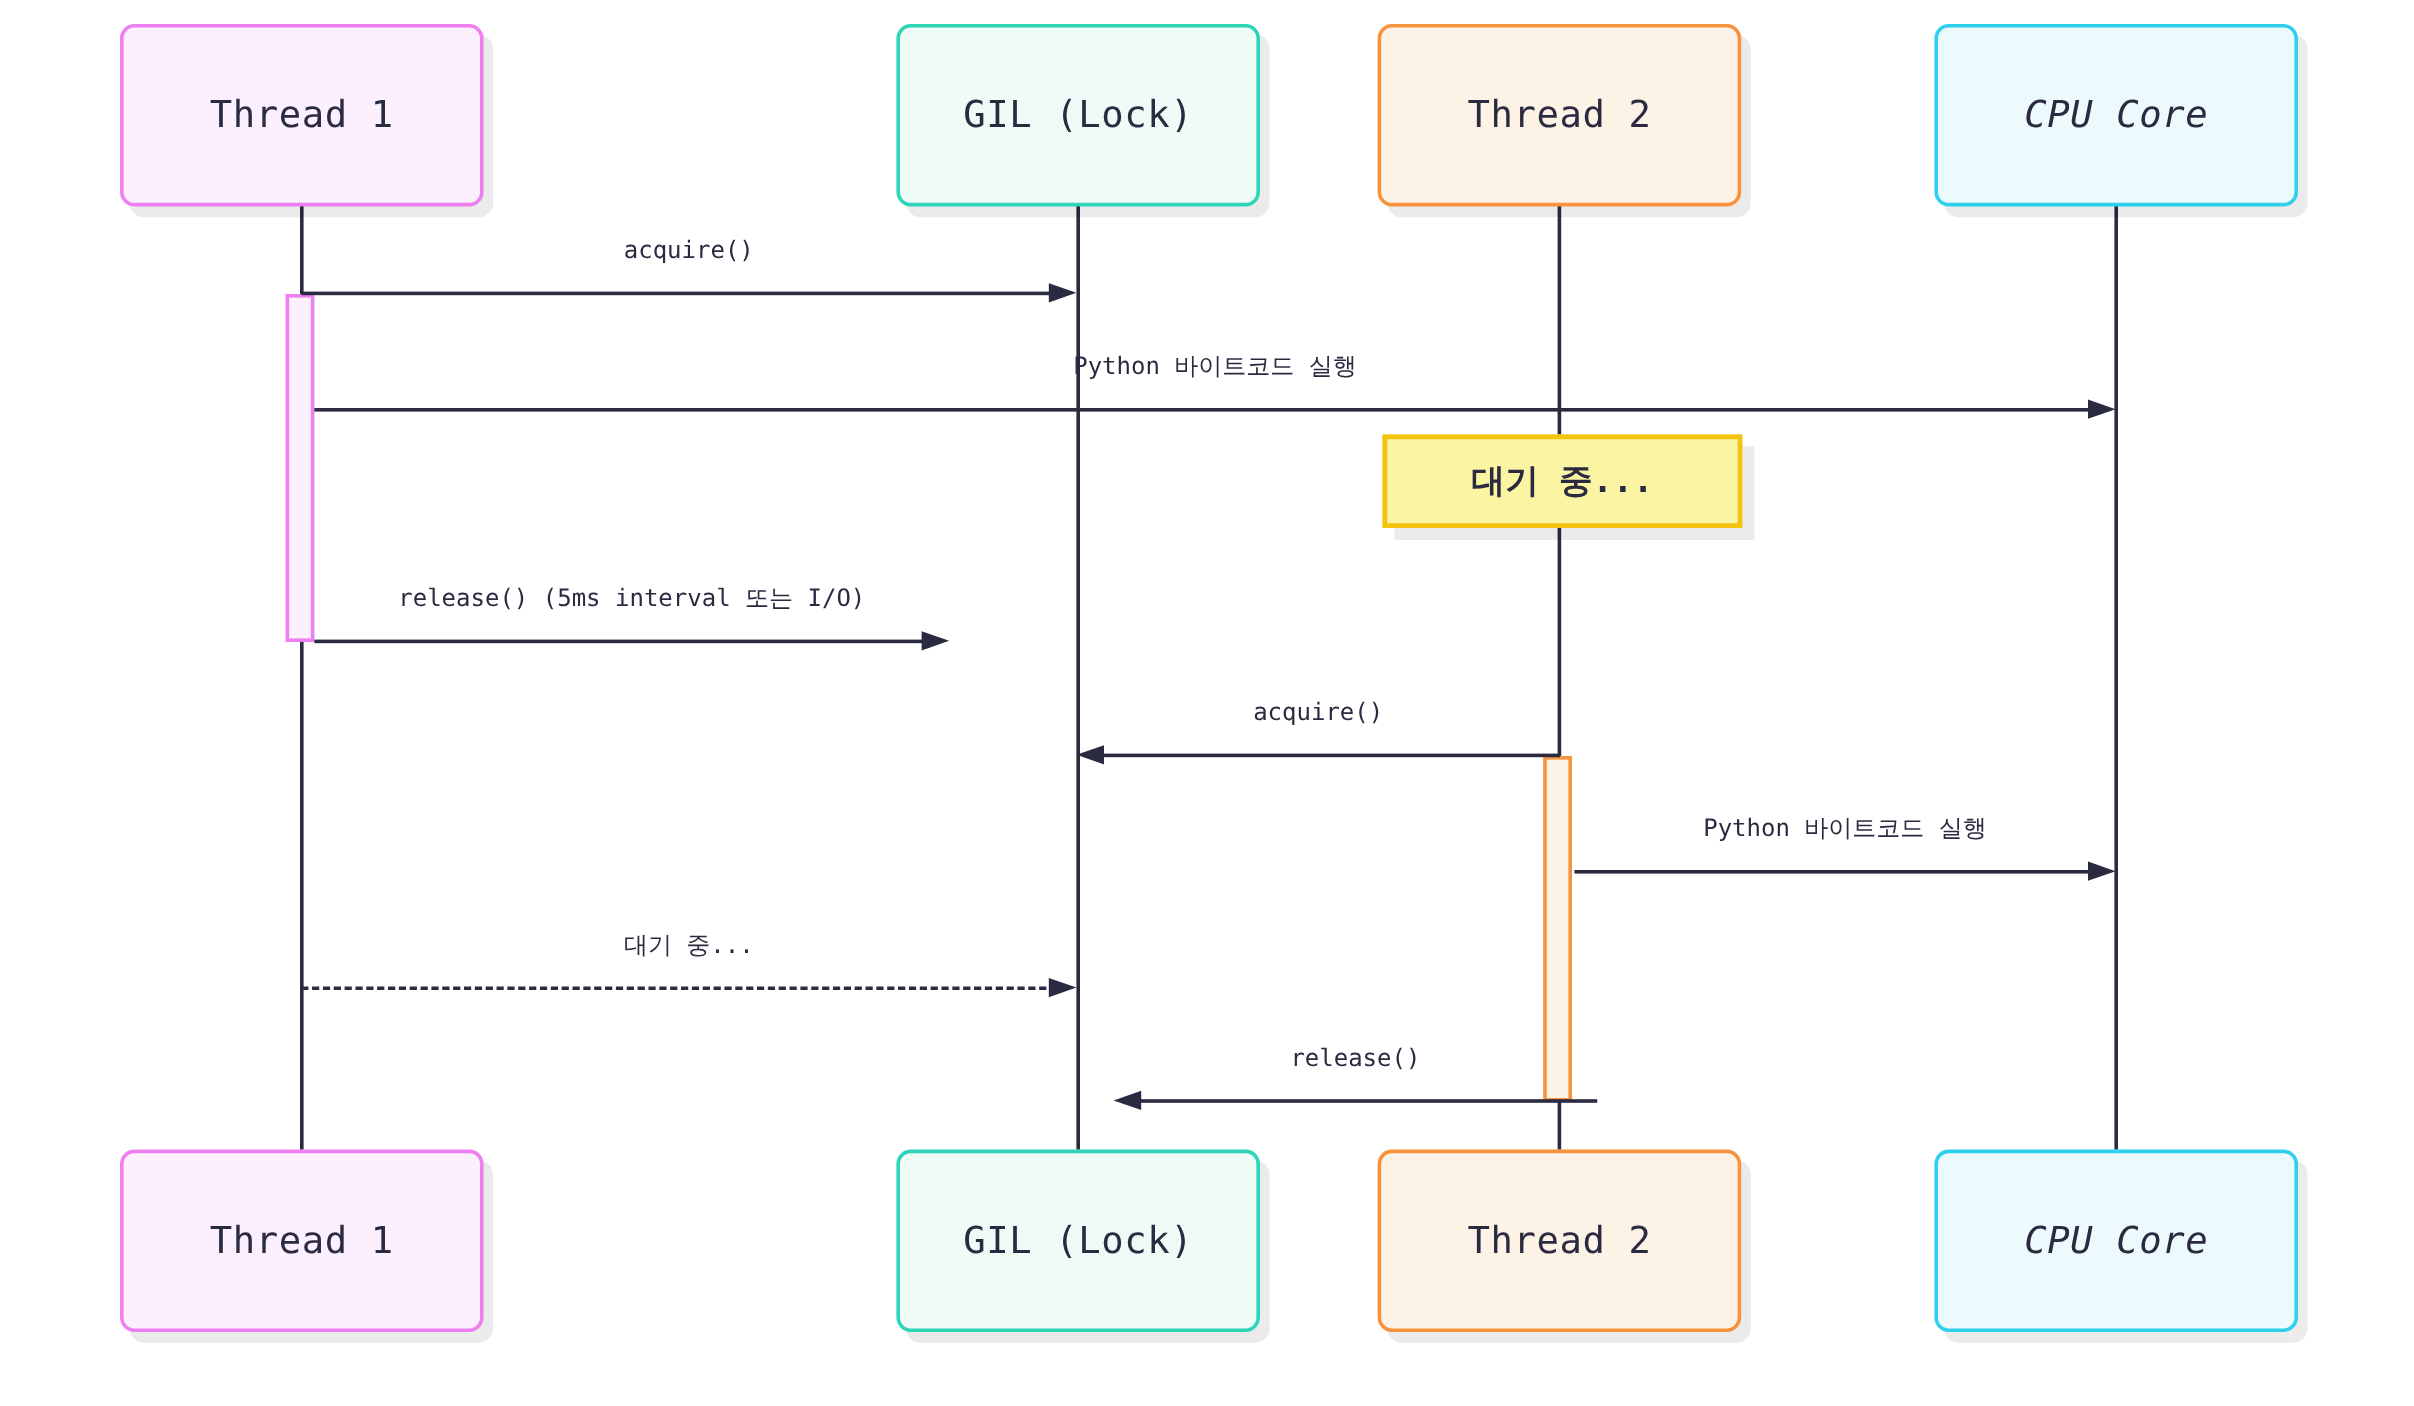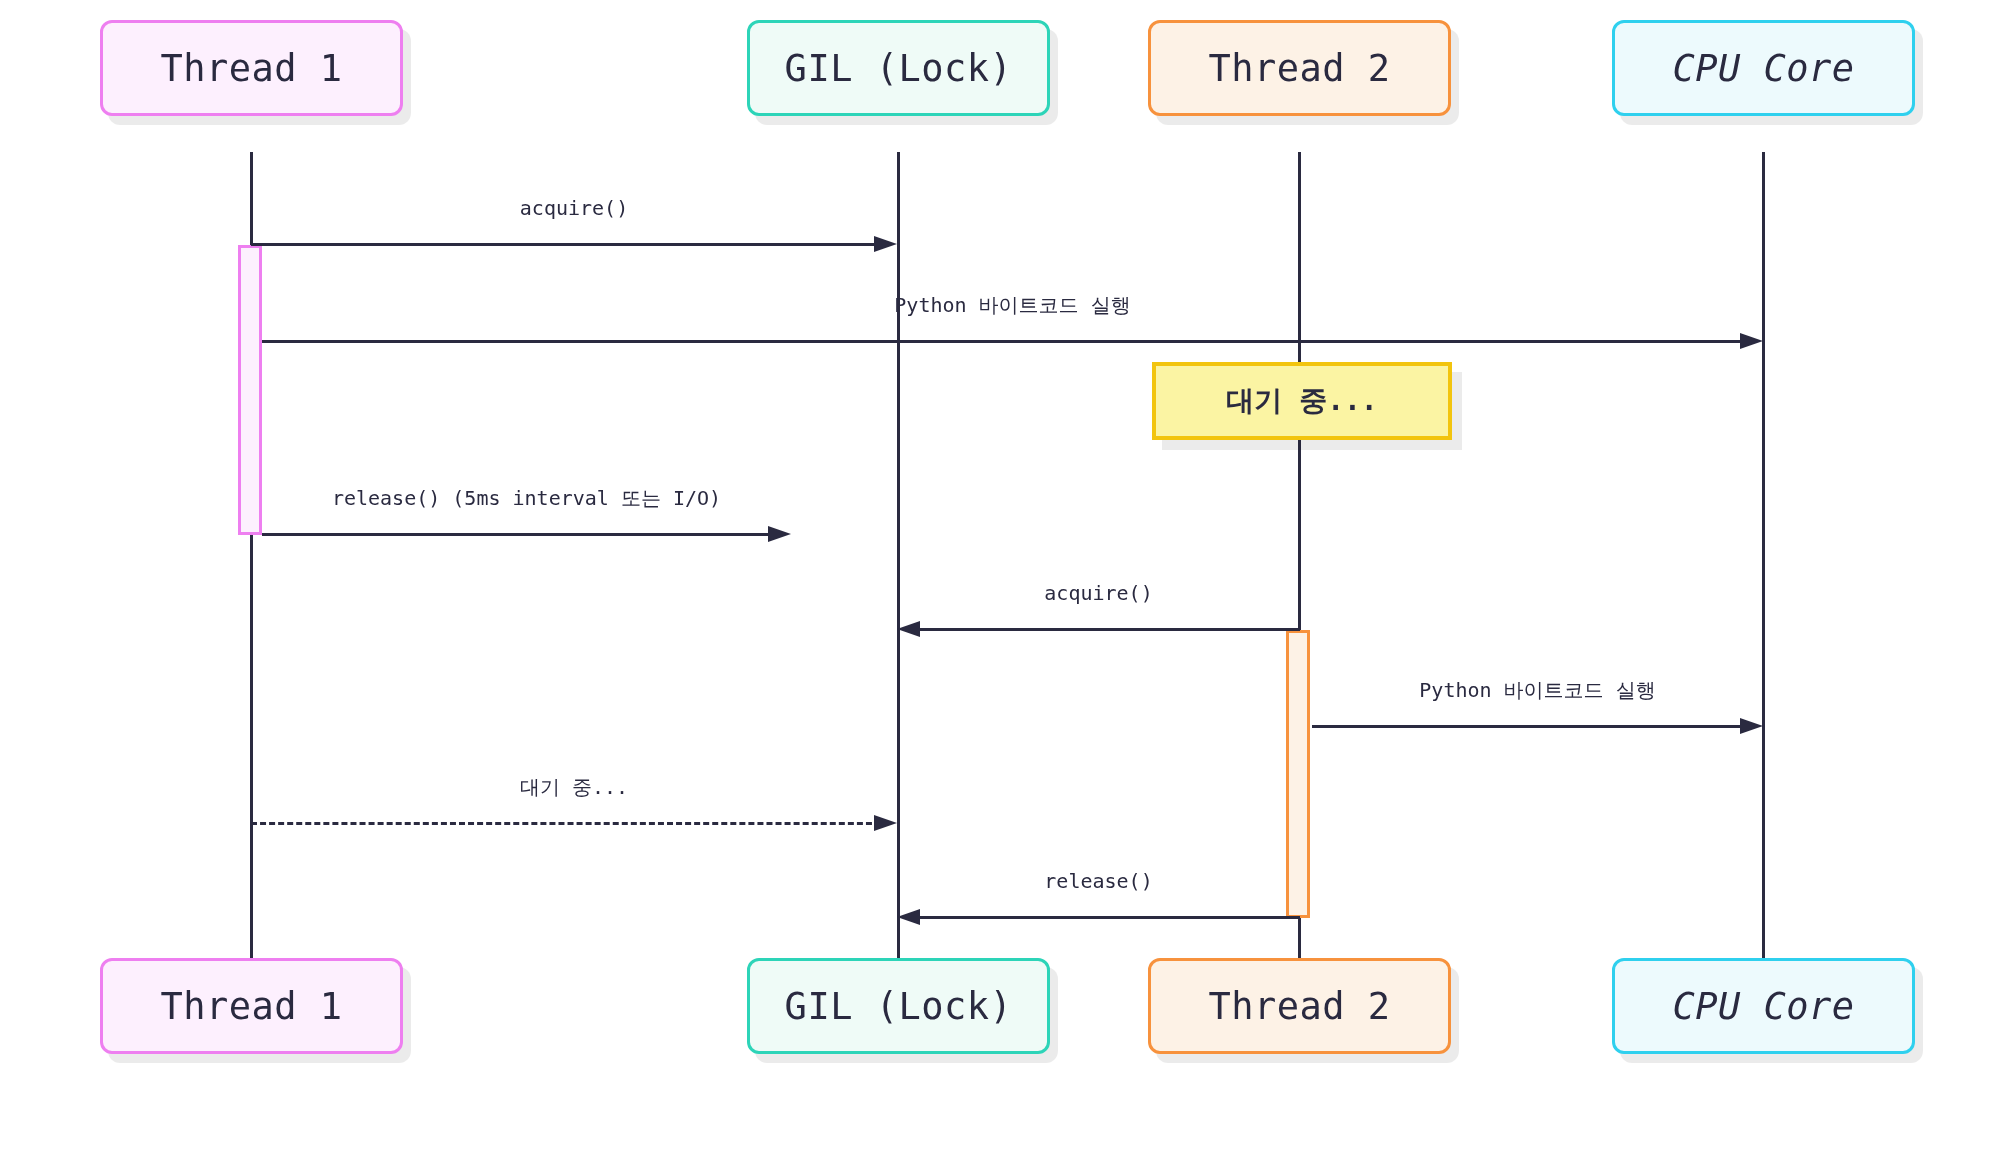--- a/index.html
+++ b/index.html
@@ -12,24 +12,24 @@
     --shadow:rgba(0,0,0,0.08);
   }
   html,body{margin:0;padding:0;background:#ffffff;}
   body{font-family:"DejaVu Sans Mono","DejaVu Sans",monospace;color:var(--ink);}
   .stage{position:relative;width:2012px;height:1172px;background:#ffffff;overflow:hidden;}
 
   
   .lifeline{position:absolute;top:152px;height:806px;width:3px;background:var(--ink);}
 
   
-  .actor{position:absolute;width:303px;height:96px;box-sizing:border-box;
+  .actor{position:absolute;width:303px;height:152px;box-sizing:border-box;
          border:3.5px solid;border-radius:12px;
          display:flex;align-items:center;justify-content:center;
-         font-size:37px;font-weight:500;letter-spacing:0.5px;white-space:nowrap;
+         font-size:31px;font-weight:500;letter-spacing:0.5px;white-space:nowrap;
          box-shadow:8px 9px 0 var(--shadow);}
   .actor.row-top{top:20px;}
   .actor.row-bottom{top:958px;}
   .actor.c-pink  {border-color:var(--pink);  background:var(--pink-fill);}
   .actor.c-teal  {border-color:var(--teal);  background:var(--teal-fill);align-items:center;}
   .actor.c-orange{border-color:var(--orange);background:var(--orange-fill);}
   .actor.c-cyan  {border-color:var(--cyan);  background:var(--cyan-fill);font-style:italic;}
 
   
   .activation{position:absolute;width:24px;box-sizing:border-box;border:3px solid;}
@@ -110,21 +110,21 @@
   </div>
 
   <div class="msg to-right" style="left:251px;top:770px;width:646px;">
     <span class="lbl">대기 중...</span>
     <div class="track">
         <div class="line dashed"></div>
         <div class="head"></div>
       </div>
   </div>
 
-  <div class="msg to-left" style="left:897px;top:864px;width:403px;">
+  <div class="msg to-left" style="left:897px;top:864px;width:403px;padding-left:31px;">
     <span class="lbl">release()</span>
     <div class="track">
         <div class="line"></div>
         <div class="head"></div>
       </div>
   </div>
 
   <div class="note" style="left:1152px;top:362px;width:300px;height:78px;">
     <span>대기 중...</span>
   </div>

